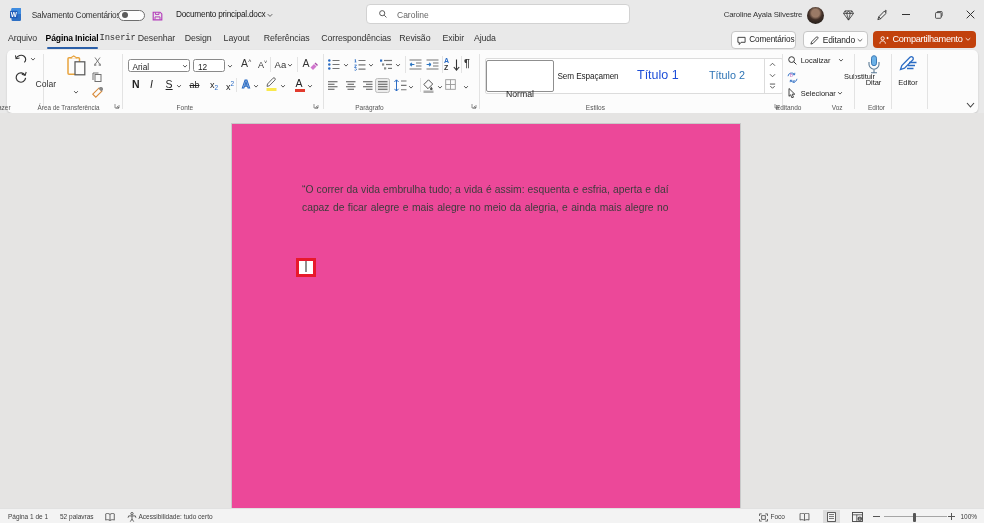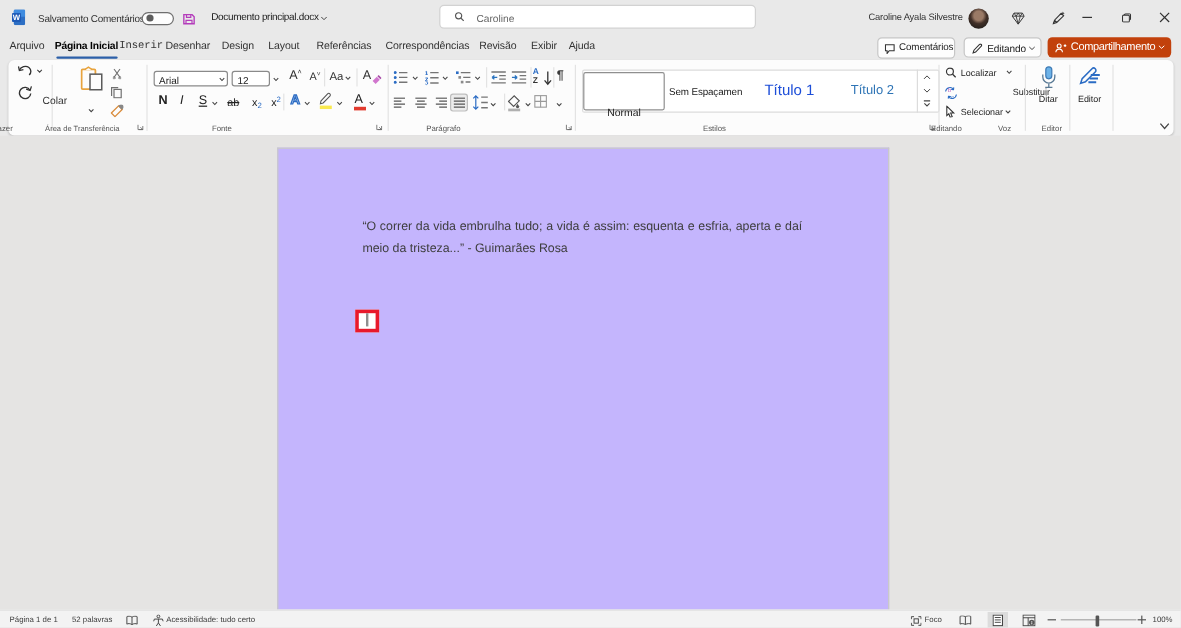--- a/index.html
+++ b/index.html
@@ -9,21 +9,21 @@
   #titlebar { position:absolute; left:0; top:0; width:984px; height:28px; background:#e9e9e9; }
   #tabrow { position:absolute; left:0; top:28px; width:984px; height:22px; background:#e9e9e9; }
   .tab { position:absolute; top:5px; width:120px; margin-left:-60px; font-size:8.8px; letter-spacing:-0.1px; color:#333; text-align:center; white-space:nowrap; }
   #ribbon { position:absolute; left:7px; top:50px; width:971px; height:63px; background:#fcfcfc; border-radius:5px; box-shadow:0 1px 2px rgba(0,0,0,0.16); }
   .sep { position:absolute; top:4px; height:55px; width:1px; background:#e3e3e3; }
   .glabel { position:absolute; top:53.5px; height:9px; font-size:6.5px; color:#555; text-align:left; white-space:nowrap; width:80px; margin-left:-40px; }
   .launcher { position:absolute; top:53px; width:6px; height:6px; }
   .chev { position:absolute; width:6px; height:5px; }
   .itxt { position:absolute; font-size:7.45px; color:#222; white-space:nowrap; }
   #docarea { position:absolute; left:0; top:113px; width:984px; height:395px; background:#e5e4e3; }
-  #page { position:absolute; left:231px; top:10px; width:509.5px; height:385px; background:#c4b5fd; border:1px solid #c9c9c9; border-bottom:none; }
+  #page { position:absolute; left:231px; top:10px; width:509.5px; height:385px; background:#ec4899; border:1px solid #c9c9c9; border-bottom:none; }
   #quote { position:absolute; left:70px; top:57px; width:366.5px; font-size:10.3px; line-height:18.3px; color:#3d3d3d; }
   .jline { text-align:justify; text-align-last:justify; }
   #redbox { position:absolute; left:64px; top:133.5px; width:20px; height:19px; border:3px solid #e8192c; background:#fff; }
   #statusbar { position:absolute; left:0; top:508px; width:984px; height:15px; background:#f3f3f3; border-top:1px solid #e1e1e1; font-size:6.5px; color:#3c3c3c; }
   .sbtxt { position:absolute; top:4px; white-space:nowrap; }
 </style>
 </head>
 <body>
 
 <div id="titlebar">
@@ -368,21 +368,21 @@
   <div class="sep" style="left:920.2px;"></div>
   <svg class="abs" style="left:958.6px;top:51.8px;" width="9" height="7" viewBox="0 0 9 7">
       <path d="M1 1 L4.5 5 L8 1" fill="none" stroke="#444" stroke-width="1.1"></path>
     </svg>
 </div>
 
 <div id="docarea">
   <div id="page">
     <div id="quote">
       <div class="jline">“O correr da vida embrulha tudo; a vida é assim: esquenta e esfria, aperta e daí</div>
-      <div>meio da tristeza...” - Guimarães Rosa</div>
+      <div class="jline">capaz de ficar alegre e mais alegre no meio da alegria, e ainda mais alegre no</div>
     </div>
     <div id="redbox">
         <div class="abs" style="left:6.3px;top:0.5px;width:1.4px;height:10.5px;background:#8f8f8f;"></div>
       </div>
   </div>
 </div>
 
 <div id="statusbar">
   <div class="sbtxt" style="left:8px;">Página 1 de 1</div>
   <div class="sbtxt" style="left:60px;">52 palavras</div>

